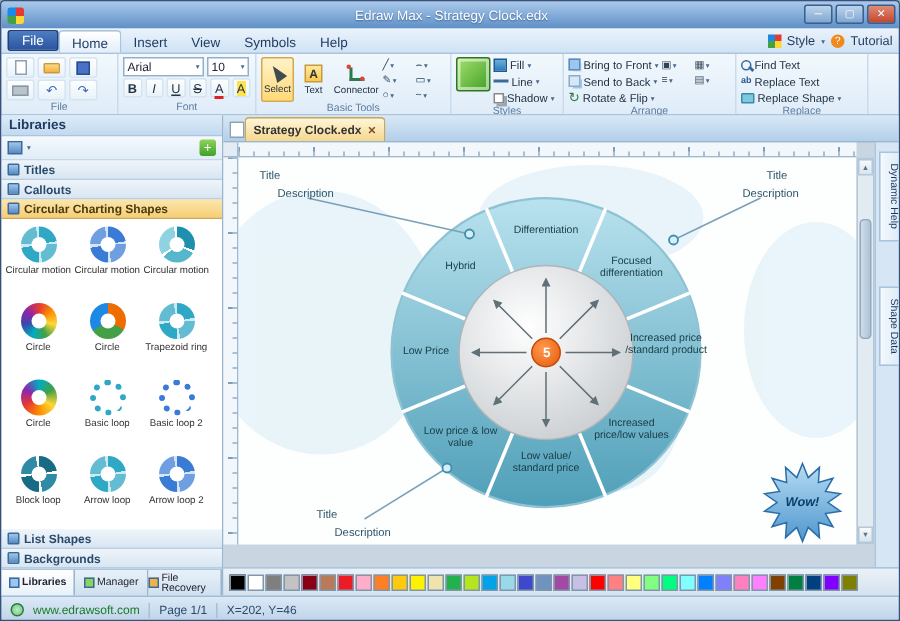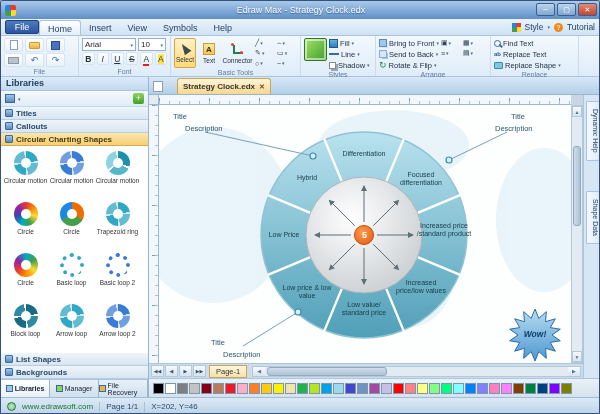--- a/index.html
+++ b/index.html
@@ -127,21 +127,21 @@
   .btab{flex:1;display:flex;align-items:center;justify-content:center;gap:2px;font-size:7px;
     color:#223;border-right:1px solid #9ab6ce;background:linear-gradient(#e8f1f9,#cfe0ef);}
   .btab.active{background:linear-gradient(#ffffff,#e8f1f9);font-weight:bold;}
   .tab-ic{width:7px;height:7px;border:1px solid #3a6a9a;}
   .tab-ic.t1{background:#9ec7ef;} .tab-ic.t2{background:#8fd45a;} .tab-ic.t3{background:#f0b24a;}
 
   
   .canvas{position:absolute;left:148px;top:76px;width:452px;height:320px;background:#c9d6e2;}
   .doc-tabbar{position:absolute;left:0;top:0;width:452px;height:18px;
     background:linear-gradient(#d8e8f6,#b3cfe9);border-bottom:1px solid #9ab6ce;
-    display:flex;align-items:flex-end;gap:14px;padding:0 0 0 4px;}
+    display:flex;align-items:flex-end;gap:0;padding:0 0 0 4px;}
   .ic-doc{width:10px;height:11px;background:#fff;border:1px solid #8aa0b5;margin-bottom:2px;}
   .doc-tab{height:16px;display:flex;align-items:center;gap:4px;padding:0 5px;
     background:linear-gradient(#fff6d8,#f5d78e);border:1px solid #c9a658;border-bottom:none;
     border-radius:3px 3px 0 0;font-size:8px;font-weight:bold;color:#333;}
   .tab-close{font-size:7px;color:#7a4a2a;}
   .ruler-corner{position:absolute;left:0;top:18px;width:10px;height:10px;background:#e4ecf3;
     border-right:1px solid #9fb8cf;border-bottom:1px solid #9fb8cf;}
   .hruler{position:absolute;left:10px;top:18px;width:412px;height:10px;background-color:#f2f7fb;
     border-bottom:1px solid #9fb8cf;
     background-image:repeating-linear-gradient(to right,#a9c0d4 0 1px,transparent 1px 10px),
@@ -647,32 +647,20 @@
       <div class="scroll-arrow" style="top:0;">▲</div>
       <div class="vthumb"></div>
       <div class="scroll-arrow" style="bottom:0;">▼</div>
     </div>
 
     <div class="sidestrip">
       <div class="side-tab" style="top:6px;">Dynamic Help</div>
       <div class="side-tab" style="top:96px;">Shape Data</div>
     </div>
 
-    <div class="pagerow">
-      <div class="nav-btn">◀◀</div>
-      <div class="nav-btn">◀</div>
-      <div class="nav-btn">▶</div>
-      <div class="nav-btn">▶▶</div>
-      <div class="page-tab">Page-1</div>
-      <div class="hscroll">
-        <div class="hs-arrow" style="left:0;">◀</div>
-        <div class="hthumb"></div>
-        <div class="hs-arrow" style="right:0;">▶</div>
-      </div>
-    </div>
 
     <div class="palrow">
         <span class="swatch" style="background: rgb(0, 0, 0);"></span>
         <span class="swatch" style="background: rgb(255, 255, 255);"></span>
         <span class="swatch" style="background: rgb(127, 127, 127);"></span>
         <span class="swatch" style="background: rgb(195, 195, 195);"></span>
         <span class="swatch" style="background: rgb(136, 0, 21);"></span>
         <span class="swatch" style="background: rgb(185, 122, 87);"></span>
         <span class="swatch" style="background: rgb(237, 28, 36);"></span>
         <span class="swatch" style="background: rgb(255, 174, 201);"></span>

